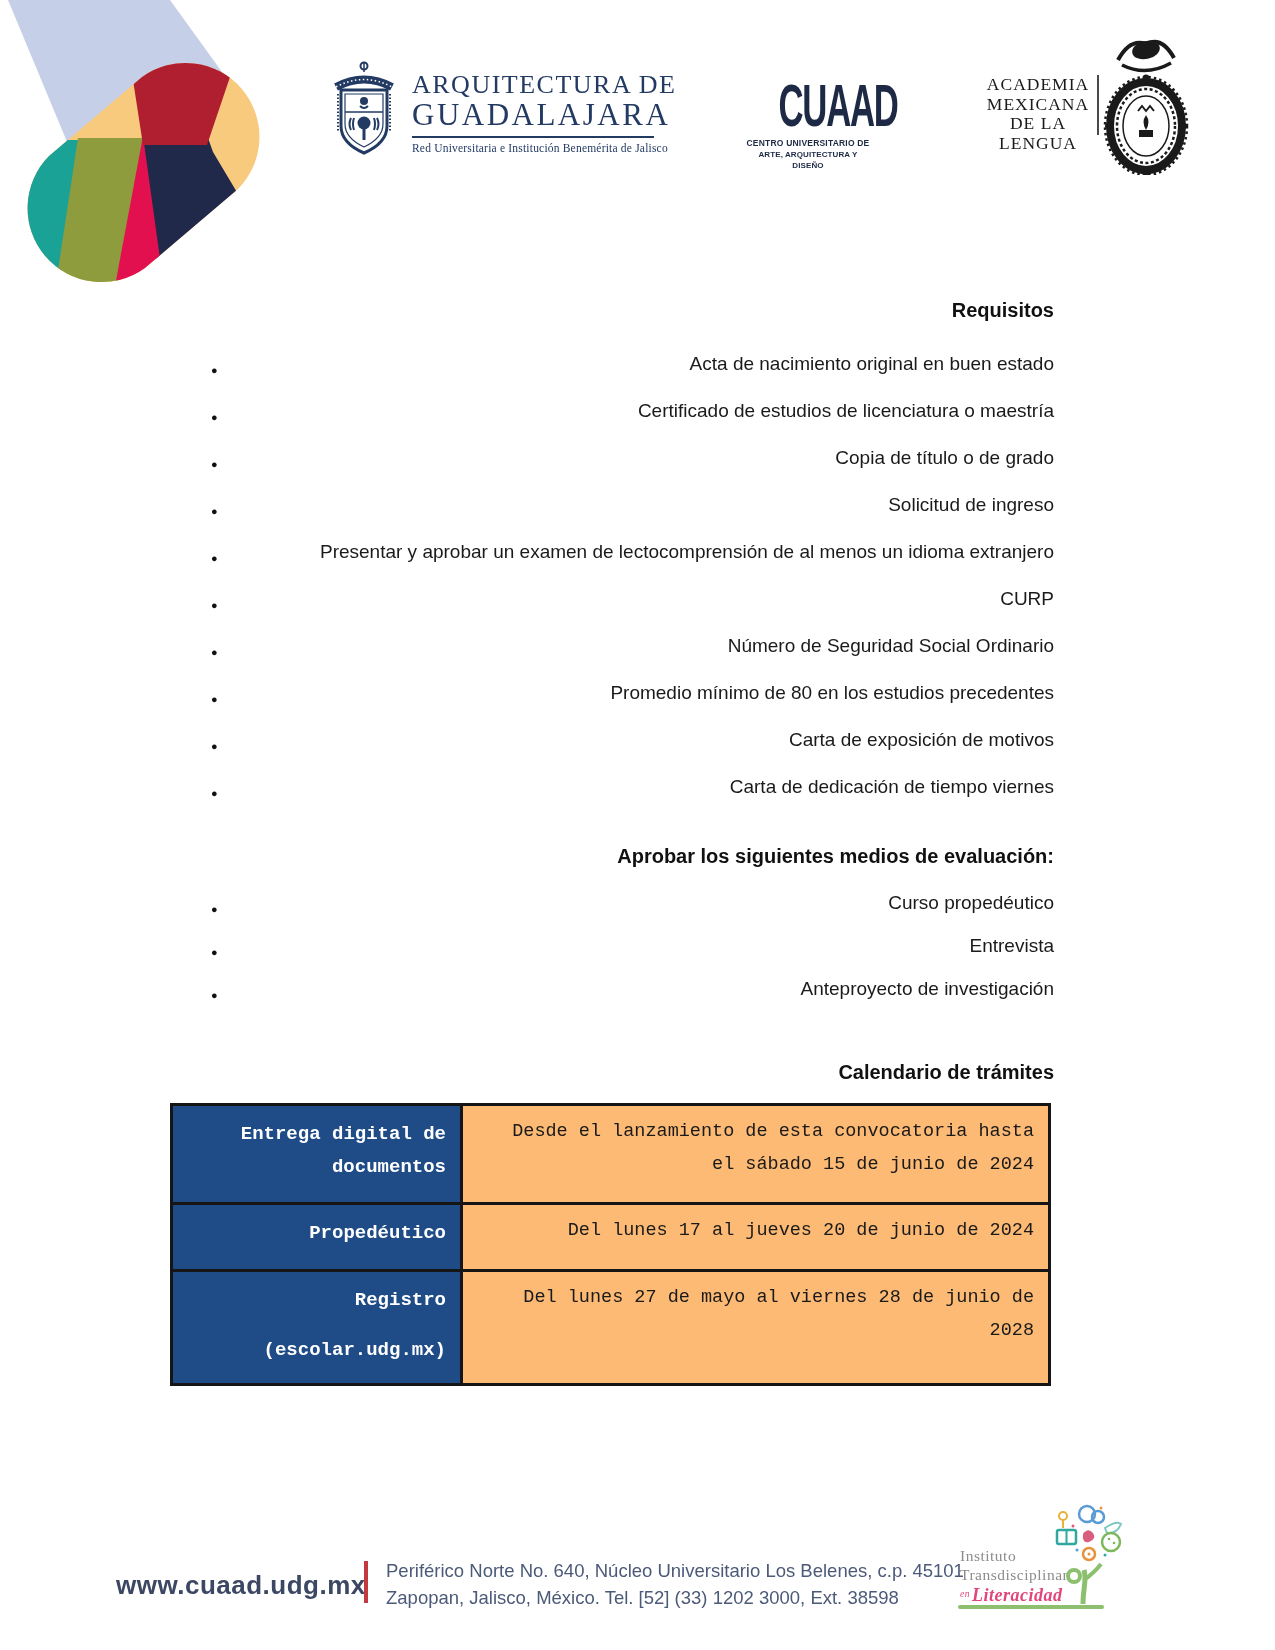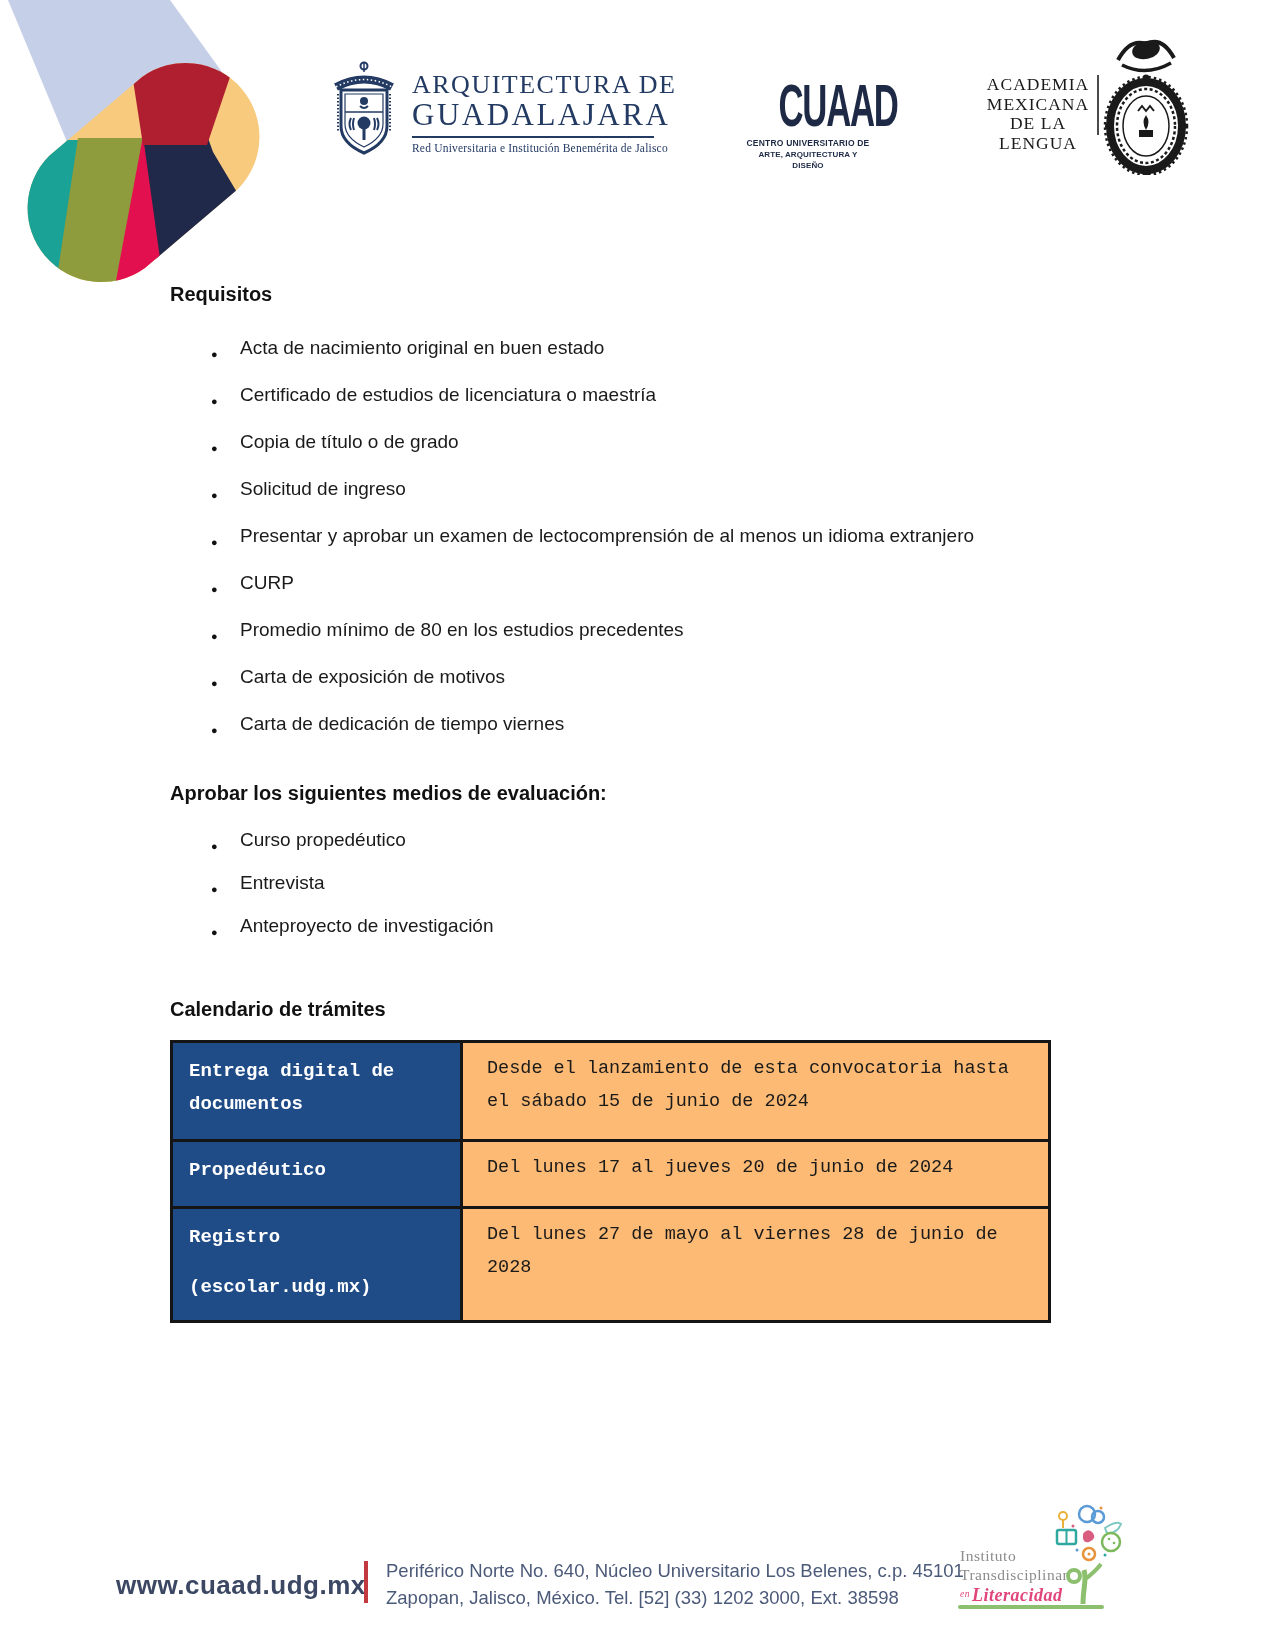--- a/index.html
+++ b/index.html
@@ -25,21 +25,21 @@
   .cuaad-sub{font-weight:bold;font-size:8.5px;line-height:11px;letter-spacing:0.2px;margin-top:6px;}
   .cuaad-sub2{font-weight:bold;font-size:8px;line-height:11px;letter-spacing:0.1px;}
 
   .aml-text{position:absolute;left:986px;top:75px;width:104px;text-align:center;
             font-family:"Liberation Serif","DejaVu Serif",serif;color:var(--aml-black,#1a1a1a);
             font-size:17.5px;line-height:19.5px;letter-spacing:1px;}
   .aml-rule{position:absolute;left:1097px;top:75px;width:2px;height:60px;background:#4a4a4a;}
   .aml-crest{position:absolute;left:1103px;top:33px;width:86px;height:142px;}
 
   
-  .content{position:absolute;left:170px;top:282px;width:884px;}
+  .content{position:absolute;left:170px;top:298px;width:884px;text-align:right;}
   .section-title{font-size:20px;font-weight:bold;margin:0;line-height:24px;color:#111;}
   .t2{margin-top:45px;}
   .t3{margin-top:59px;}
   ul.bullets{list-style:none;margin:30px 0 0 0;padding:0;}
   ul.bullets.second{margin-top:23px;}
   ul.bullets li{position:relative;font-size:19px;line-height:24px;margin-bottom:23px;padding-left:70px;}
   ul.bullets.second li{margin-bottom:19px;}
   ul.bullets li::before{content:"●";position:absolute;left:41px;top:6px;font-size:11px;color:#111;}
 
   table.cal{border-collapse:collapse;table-layout:fixed;width:878px;margin-top:19px;font-family:Liberation Mono, monospace;}
@@ -153,20 +153,21 @@
 
   <main class="content">
     <h2 class="section-title">Requisitos</h2>
     <ul class="bullets">
       <li>Acta de nacimiento original en buen estado</li>
       <li>Certificado de estudios de licenciatura o maestría</li>
       <li>Copia de título o de grado</li>
       <li>Solicitud de ingreso</li>
       <li>Presentar y aprobar un examen de lectocomprensión de al menos un idioma extranjero</li>
       <li>CURP</li>
+      <li>Número de Seguridad Social Ordinario</li>
       <li>Promedio mínimo de 80 en los estudios precedentes</li>
       <li>Carta de exposición de motivos</li>
       <li>Carta de dedicación de tiempo viernes</li>
     </ul>
 
     <h2 class="section-title t2">Aprobar los siguientes medios de evaluación:</h2>
     <ul class="bullets second">
       <li>Curso propedéutico</li>
       <li>Entrevista</li>
       <li>Anteproyecto de investigación</li>

